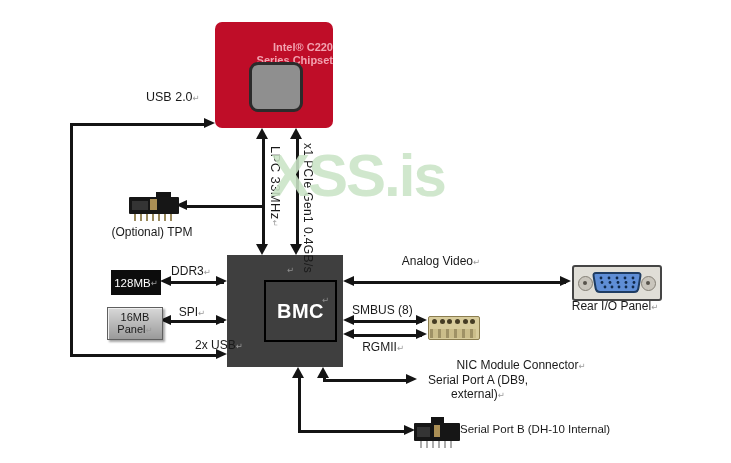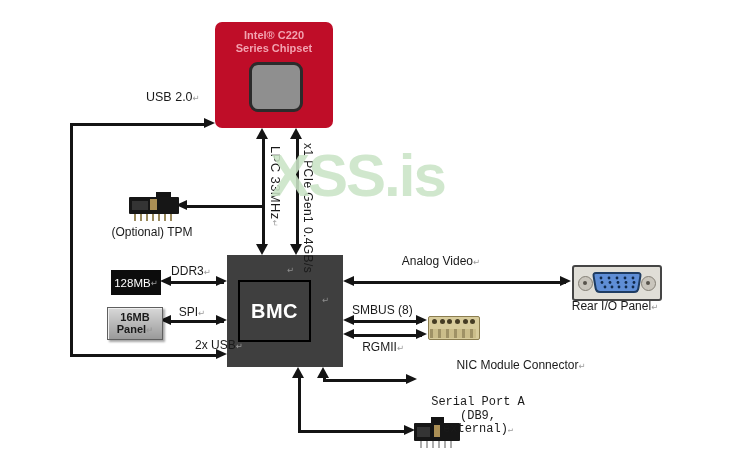--- a/index.html
+++ b/index.html
@@ -16,37 +16,37 @@
   .lbl{position:absolute;font-size:12px;line-height:13.5px;white-space:nowrap;z-index:5;}
   .lbl.center{text-align:center;white-space:normal;}
   .vert{writing-mode:vertical-rl;text-orientation:mixed;font-size:13px;letter-spacing:.4px;}
   .pm{color:#9a9a9a;font-size:8.5px;}
   
   .wm{position:absolute;left:270px;top:146px;font-size:60px;font-weight:800;letter-spacing:-2px;
       line-height:1;color:rgba(201,228,198,.88);z-index:40;}
   
   .chipset{position:absolute;left:215px;top:22px;width:118px;height:106px;background:#bf0d28;
            border-radius:7px;z-index:2;}
-  .chipset .title{margin-top:7px;text-align:center;font-size:11px;font-weight:bold;color:#f2a2b0;line-height:13px;}
+  .chipset .title{margin-top:19px;text-align:right;font-size:11px;font-weight:bold;color:#f2a2b0;line-height:13px;}
   .die{position:absolute;left:34px;top:40px;width:48px;height:44px;background:#8f8f8f;
        border:3px solid #2b2b2b;border-radius:9px;}
   
   .bmc{position:absolute;left:227px;top:255px;width:116px;height:112px;background:#3f3f3f;z-index:2;}
-  .bmc-inner{position:absolute;left:11px;top:25px;width:69px;height:58px;border:2px solid #000;
+  .bmc-inner{position:absolute;left:37px;top:25px;width:69px;height:58px;border:2px solid #000;
              display:flex;align-items:center;justify-content:center;}
   .bmc-label{color:#ffffff;font-weight:bold;font-size:20px;letter-spacing:.5px;}
   .bmc .pm{position:absolute;color:#8f8f8f;}
   
   .mem{position:absolute;left:111px;top:270px;width:50px;height:25px;background:#0c0c0c;color:#fff;
        display:flex;align-items:center;justify-content:center;font-size:11.5px;z-index:2;}
   .flash{position:absolute;left:107px;top:307px;width:54px;height:31px;
          background:linear-gradient(180deg,#d8d8d8,#9a9a9a);border:1px solid #5f5f5f;
          box-shadow:inset 1px 1px 0 #efefef,2px 2px 2px rgba(0,0,0,.35);
          display:flex;align-items:center;justify-content:center;text-align:center;
-         font-size:11px;line-height:12px;z-index:2;font-weight:bold;}
+         font-size:11px;line-height:12px;z-index:2;}
   
   .hdr{position:absolute;z-index:2;}
   .hdr .tab{position:absolute;background:#141414;}
   .hdr .body{position:absolute;background:#161616;border-radius:1px;}
   .hdr .slot{position:absolute;background:#ab8f55;}
   .hdr .face{position:absolute;background:#343434;}
   .hdr .pins{position:absolute;}
   .pins.gold{background:repeating-linear-gradient(90deg,#9a8a5c 0 2px,transparent 2px 6px);}
   .pins.silver{background:repeating-linear-gradient(90deg,#adadad 0 2px,transparent 2px 6px);}
   
@@ -239,21 +239,24 @@
 
   <div class="lbl center" style="left:356px;top:341px;width:48px;text-align:right;">
     <span>RGMII</span><span class="pm">↵</span>
   </div>
 
   <div class="lbl center" style="left:440px;top:345px;width:162px;">
     <br>
     <span>NIC Module Connector</span><span class="pm">↵</span>
   </div>
 
-  <div class="lbl center" style="left:416px;top:396px;width:124px;font-family:Liberation Mono, monospace;">
+  <div class="lbl center" style="left:416px;top:374px;width:124px;">
     <span>Serial Port A (DB9,</span><br>
     <span>external)</span><span class="pm">↵</span>
   </div>
 
+  <div class="lbl" style="left:460px;top:423px;font-size:11.5px;">
+    <span>Serial Port B (DH-10 Internal)</span>
+  </div>
 
   <div class="wm">XSS.is</div>
 
 </div>
 
 </body></html>

